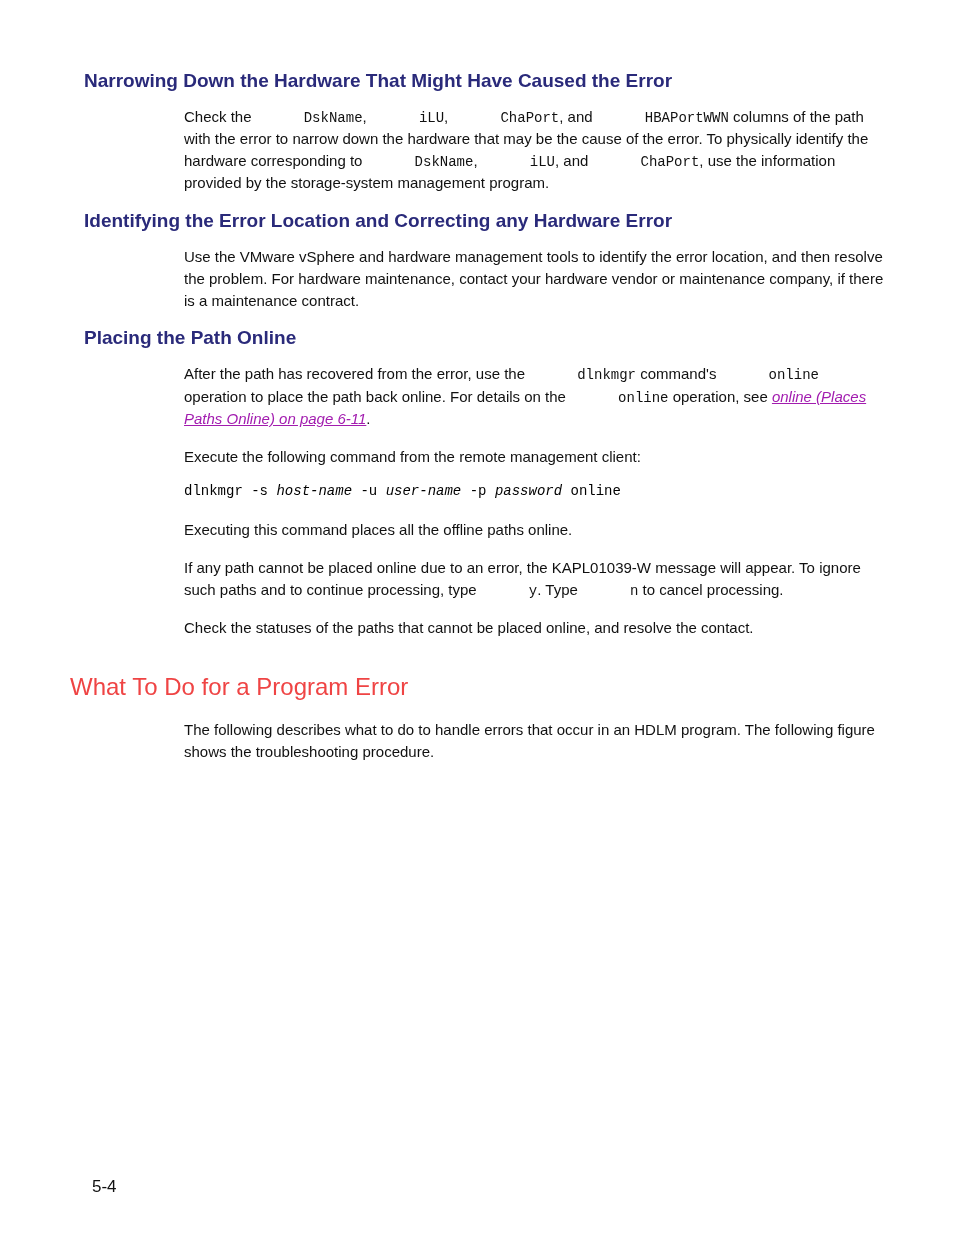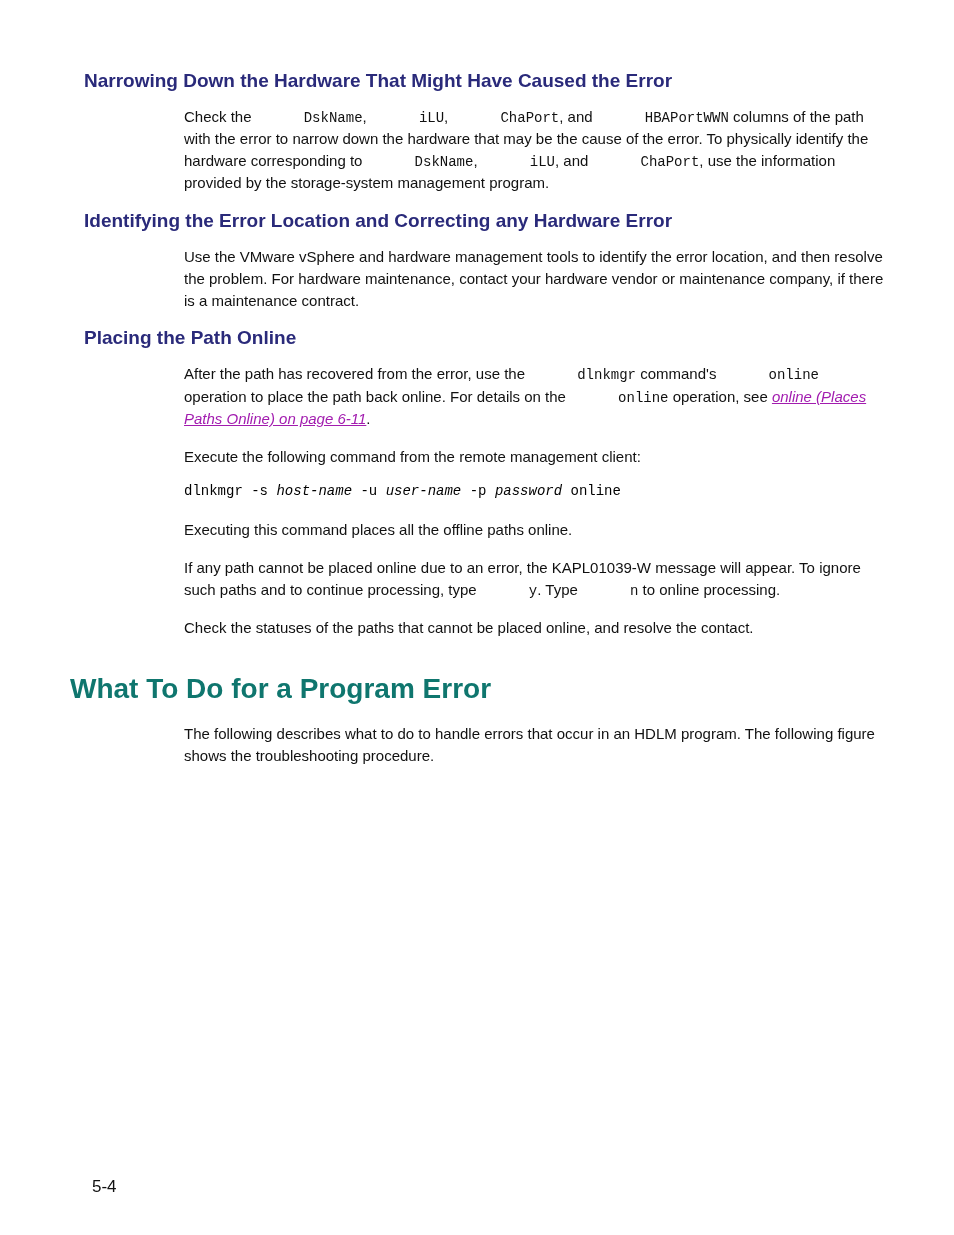--- a/index.html
+++ b/index.html
@@ -13,23 +13,23 @@
     padding: 60px 70px 0 70px;
   }
   .h2 {
     color: #2a2a7a;
     font-size: 19px;
     font-weight: bold;
     margin: 10px 0 14px 14px;
     font-family: Verdana, Geneva, sans-serif;
   }
   .h1 {
-    color: #0f766e;
-    font-size: 28px;
-    font-weight: bold;
+    color: #ef4444;
+    font-size: 24px;
+    font-weight: normal;
     margin: 34px 0 18px 0;
     font-family: Verdana, Geneva, sans-serif;
   }
   .body-text {
     margin-left: 114px;
     font-size: 15px;
     line-height: 1.45;
     margin-bottom: 16px;
     color: #111;
   }
@@ -100,21 +100,21 @@
 <div class="h2">Placing the Path Online</div>
 <p class="body-text">
   <span>After the path has recovered from the error, use the </span><span class="code-inline">dlnkmgr</span><span> command's </span><span class="code-inline">online</span><span> operation to place the path back online. For details on the </span><span class="code-inline">online</span><span> operation, see </span><a class="link">online (Places Paths Online) on page 6-11</a><span>.</span>
 </p>
 <p class="body-text">Execute the following command from the remote management client:</p>
 <div class="code-block">
   <span>dlnkmgr -s </span><span class="italic">host-name</span><span> -u </span><span class="italic">user-name</span><span> -p </span><span class="italic">password</span><span> online</span>
 </div>
 <p class="body-text">Executing this command places all the offline paths online.</p>
 <p class="body-text">
-  <span>If any path cannot be placed online due to an error, the KAPL01039-W message will appear. To ignore such paths and to continue processing, type </span><span class="code-inline">y</span><span>. Type </span><span class="code-inline">n</span><span> to online processing.</span>
+  <span>If any path cannot be placed online due to an error, the KAPL01039-W message will appear. To ignore such paths and to continue processing, type </span><span class="code-inline">y</span><span>. Type </span><span class="code-inline">n</span><span> to cancel processing.</span>
 </p>
 <p class="body-text">Check the statuses of the paths that cannot be placed online, and resolve the contact.</p>
 
 <div class="h1">What To Do for a Program Error</div>
 <p class="body-text">The following describes what to do to handle errors that occur in an HDLM program. The following figure shows the troubleshooting procedure.</p>
 
 <div class="footer">
   <div class="footer-top">
     <div class="page-num">5-4</div>
   </div>

